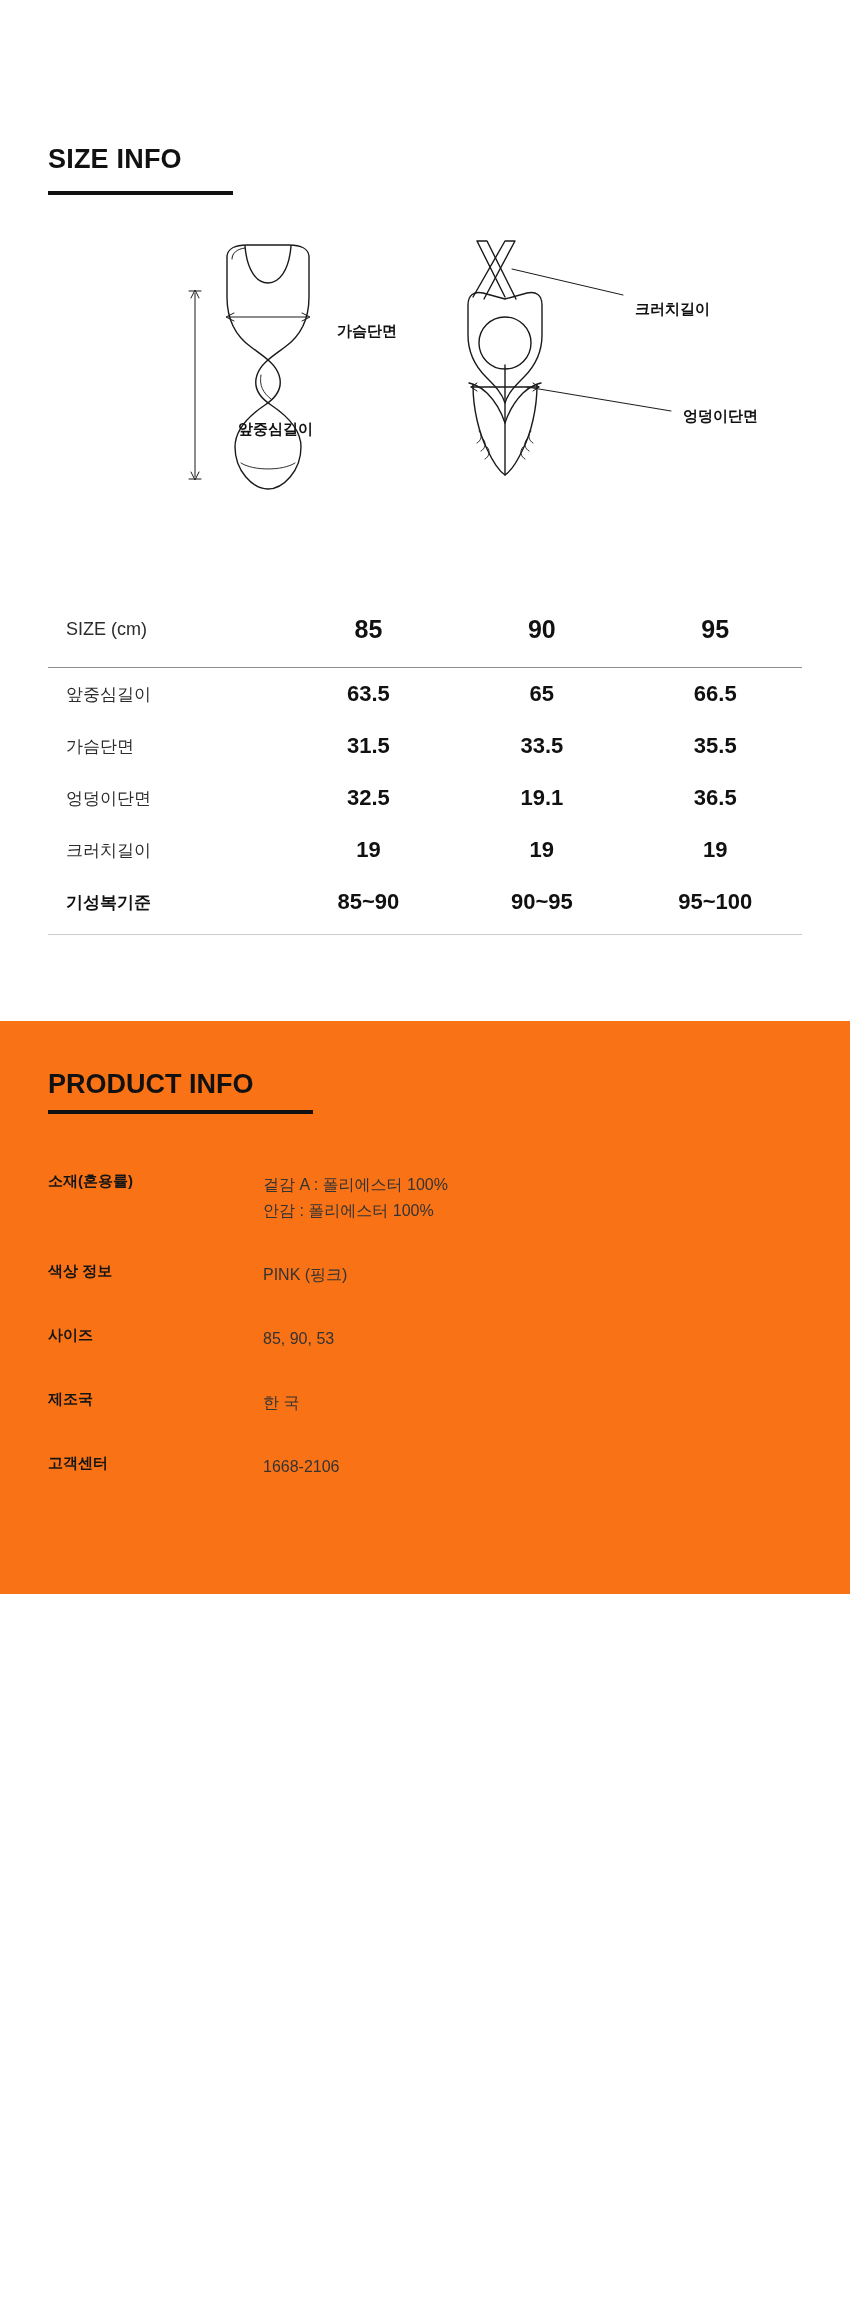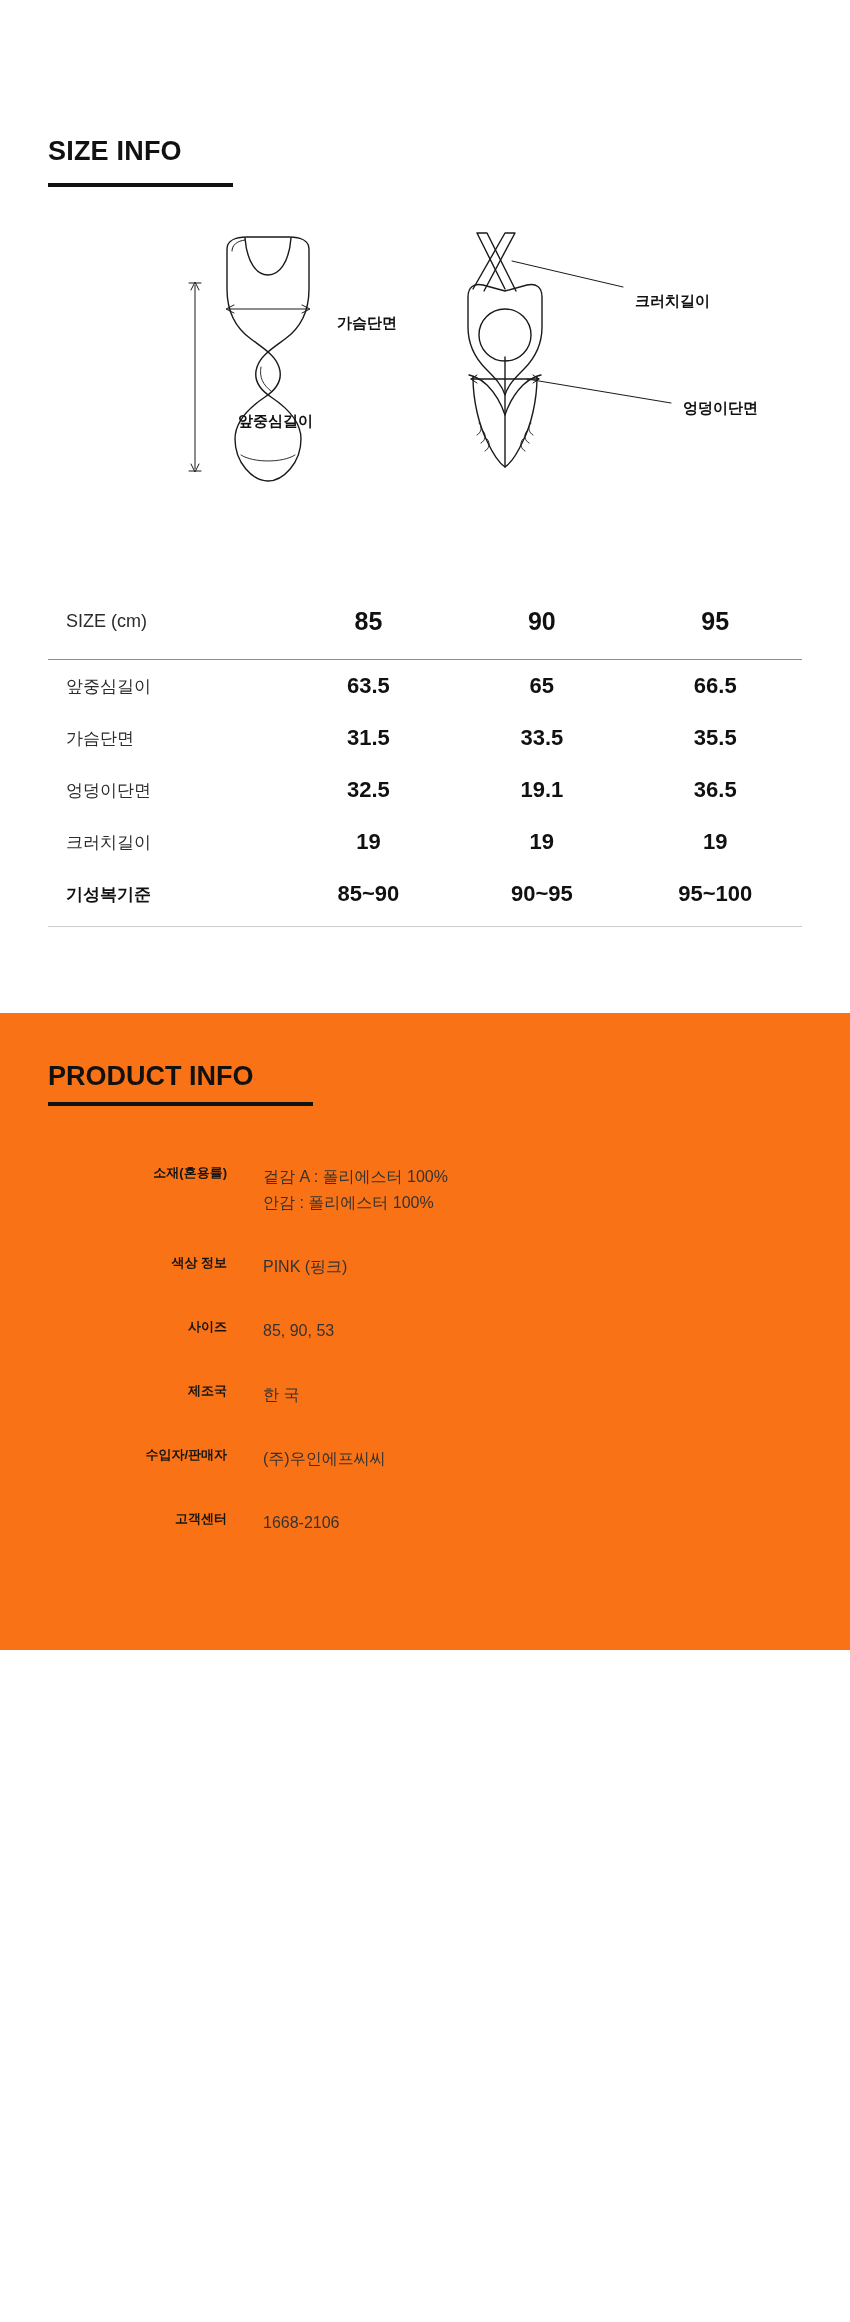--- a/index.html
+++ b/index.html
@@ -9,21 +9,21 @@
   }
   body {
     width: 850px;
     min-height: 2322px;
     font-family: "Liberation Sans", "DejaVu Sans", sans-serif;
     color: #1a1a1a;
     position: relative;
   }
   .page {
     width: 850px;
-    margin: 4px auto;
+    margin: 12px auto;
     position: relative;
   }
 
   
   .size-info-section {
     padding: 0 48px;
     box-sizing: border-box;
   }
   .section-heading-wrap {
     padding-top: 132px;
@@ -161,23 +161,22 @@
     width: 100%;
     border-collapse: collapse;
     table-layout: fixed;
   }
   .product-table td {
     vertical-align: top;
     padding: 14px 0 24px 0;
   }
   .product-table td.pi-label {
     width: 215px;
-    text-align: right;
     padding-right: 36px;
-    font-size: 13px;
+    font-size: 15px;
     font-weight: bold;
     color: #151515;
     box-sizing: border-box;
   }
   .product-table td.pi-value {
     font-size: 16px;
     color: #333333;
     line-height: 26px;
   }
   .pi-value .sub-line {
@@ -360,24 +359,20 @@
         </tr>
         <tr>
           <td class="pi-label">사이즈</td>
           <td class="pi-value">85, 90, 53</td>
         </tr>
         <tr>
           <td class="pi-label">제조국</td>
           <td class="pi-value">한 국</td>
         </tr>
         <tr>
-          <td class="pi-label">수입자/판매자</td>
-          <td class="pi-value">(주)우인에프씨씨</td>
-        </tr>
-        <tr>
           <td class="pi-label">고객센터</td>
           <td class="pi-value">1668-2106</td>
         </tr>
       </tbody>
     </table>
   </section>
 
 </div>
 
 </body></html>

